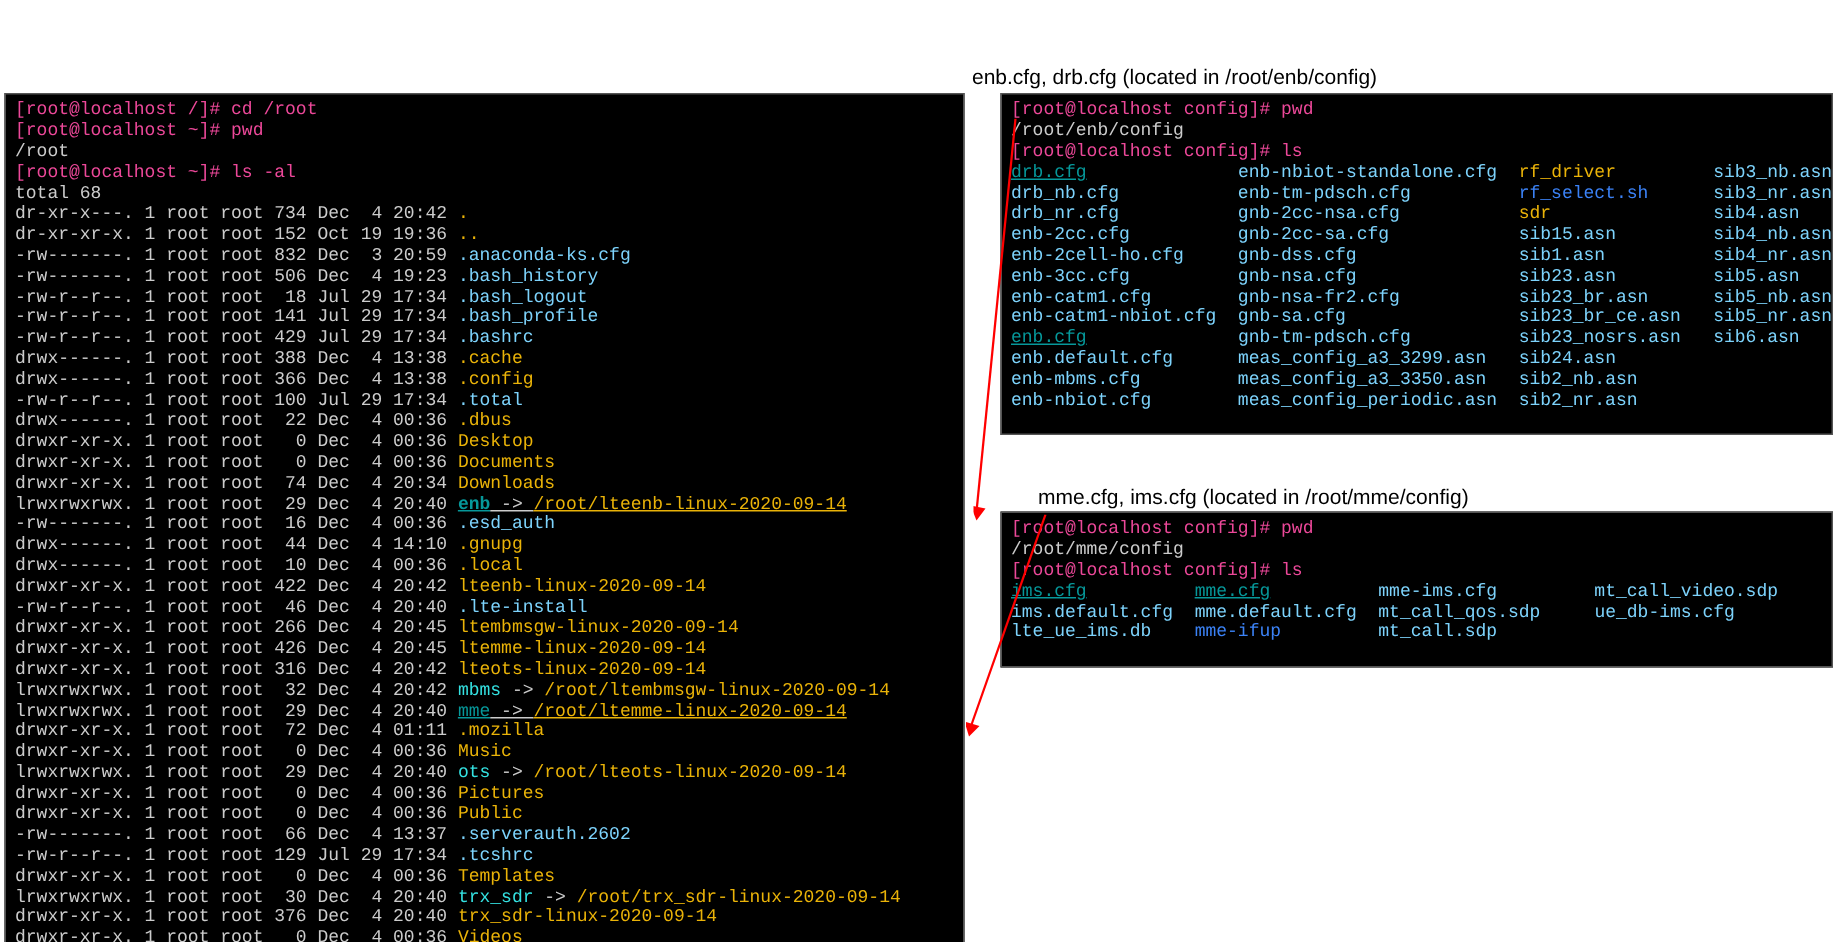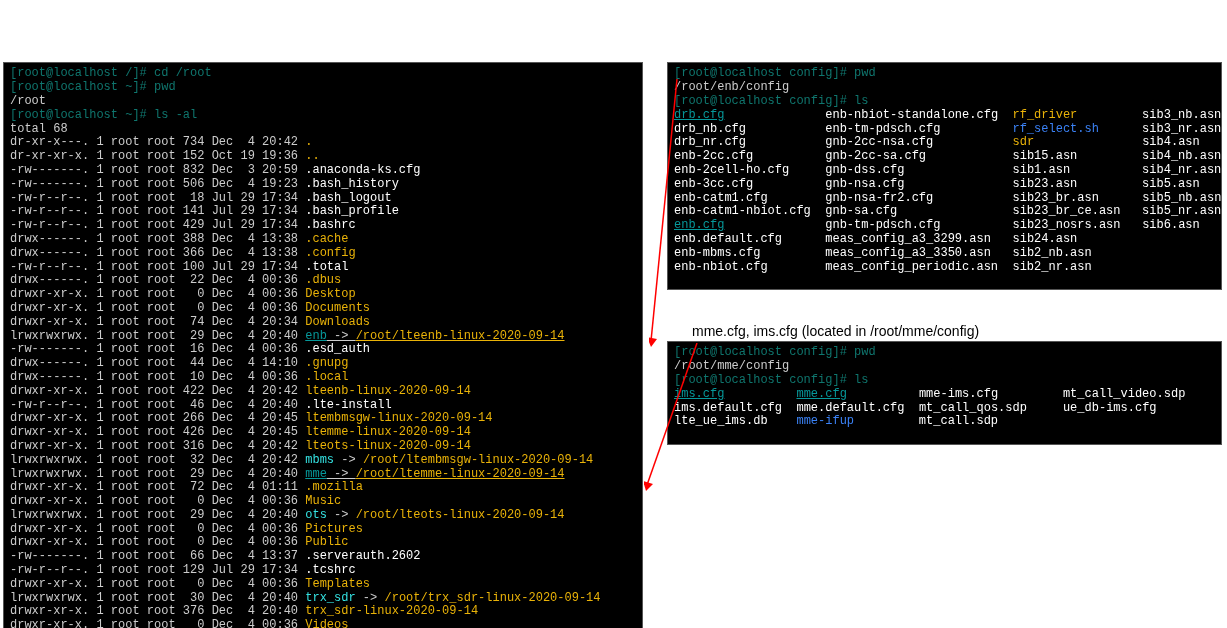--- a/index.html
+++ b/index.html
@@ -60,25 +60,25 @@
     white-space: normal;
   }
   .label-top {
     left: 648px;
     top: 2px;
   }
   .label-mid {
     left: 692px;
     top: 282px;
   }
-  .c-white { color: #0f766e; }
+  .c-white { color: #ec4899; }
   .c-cyan { color: #34e2e2; }
   .c-green { color: #3b82f6; }
   .c-dblue { color: #eab308; }
-  .c-gray { color: #ffffff; text-align: right; }
+  .c-gray { color: #7dd3fc; text-align: right; }
   .c-bcyan { color: #06989a; text-decoration: underline; }
   .arrow1 {
     position: absolute;
     left: 620px;
     top: 24px;
     width: 30px;
     height: 270px;
     pointer-events: none;
   }
   .arrow1 svg { width: 100%; height: 100%; }
@@ -92,20 +92,21 @@
   }
   .arrow2 svg { width: 100%; height: 100%; }
   .lrow { display: inline; }
 </style>
 </head>
 <body>
 
 
 <div class="container">
 
+  <div class="label label-top">enb.cfg, drb.cfg (located in /root/enb/config)</div>
   <div class="label label-mid">mme.cfg, ims.cfg (located in /root/mme/config)</div>
 
   <div class="panel-left" id="left"><span class="c-white">[root@localhost /]# cd /root</span>
 <span class="c-white">[root@localhost ~]# pwd</span>
 /root
 <span class="c-white">[root@localhost ~]# ls -al</span>
 total 68
 <span class="lrow">dr-xr-x---. 1 root root 734 Dec  4 20:42 </span><span class="c-dblue" style="">.</span>
 <span class="lrow">dr-xr-xr-x. 1 root root 152 Oct 19 19:36 </span><span class="c-dblue" style="">..</span>
 <span class="lrow">-rw-------. 1 root root 832 Dec  3 20:59 </span><span class="c-gray" style="">.anaconda-ks.cfg</span>
@@ -113,21 +114,21 @@
 <span class="lrow">-rw-r--r--. 1 root root  18 Jul 29 17:34 </span><span class="c-gray" style="">.bash_logout</span>
 <span class="lrow">-rw-r--r--. 1 root root 141 Jul 29 17:34 </span><span class="c-gray" style="">.bash_profile</span>
 <span class="lrow">-rw-r--r--. 1 root root 429 Jul 29 17:34 </span><span class="c-gray" style="">.bashrc</span>
 <span class="lrow">drwx------. 1 root root 388 Dec  4 13:38 </span><span class="c-dblue" style="">.cache</span>
 <span class="lrow">drwx------. 1 root root 366 Dec  4 13:38 </span><span class="c-dblue" style="">.config</span>
 <span class="lrow">-rw-r--r--. 1 root root 100 Jul 29 17:34 </span><span class="c-gray" style="">.total</span>
 <span class="lrow">drwx------. 1 root root  22 Dec  4 00:36 </span><span class="c-dblue" style="">.dbus</span>
 <span class="lrow">drwxr-xr-x. 1 root root   0 Dec  4 00:36 </span><span class="c-dblue" style="">Desktop</span>
 <span class="lrow">drwxr-xr-x. 1 root root   0 Dec  4 00:36 </span><span class="c-dblue" style="">Documents</span>
 <span class="lrow">drwxr-xr-x. 1 root root  74 Dec  4 20:34 </span><span class="c-dblue" style="">Downloads</span>
-<span class="lrow">lrwxrwxrwx. 1 root root  29 Dec  4 20:40 </span><span class="c-bcyan" style="text-decoration:underline;">enb</span><span style="text-decoration:underline;"> -&gt; </span><span class="c-dblue" style="text-decoration:underline;">/root/lteenb-linux-2020-09-14</span>
+<span class="lrow">lrwxrwxrwx. 1 root root  29 Dec  4 20:40 </span><span class="c-bcyan" style="text-decoration:underline;font-weight:bold;">enb</span><span style="text-decoration:underline;"> -&gt; </span><span class="c-dblue" style="text-decoration:underline;">/root/lteenb-linux-2020-09-14</span>
 <span class="lrow">-rw-------. 1 root root  16 Dec  4 00:36 </span><span class="c-gray" style="">.esd_auth</span>
 <span class="lrow">drwx------. 1 root root  44 Dec  4 14:10 </span><span class="c-dblue" style="">.gnupg</span>
 <span class="lrow">drwx------. 1 root root  10 Dec  4 00:36 </span><span class="c-dblue" style="">.local</span>
 <span class="lrow">drwxr-xr-x. 1 root root 422 Dec  4 20:42 </span><span class="c-dblue" style="">lteenb-linux-2020-09-14</span>
 <span class="lrow">-rw-r--r--. 1 root root  46 Dec  4 20:40 </span><span class="c-gray" style="">.lte-install</span>
 <span class="lrow">drwxr-xr-x. 1 root root 266 Dec  4 20:45 </span><span class="c-dblue" style="">ltembmsgw-linux-2020-09-14</span>
 <span class="lrow">drwxr-xr-x. 1 root root 426 Dec  4 20:45 </span><span class="c-dblue" style="">ltemme-linux-2020-09-14</span>
 <span class="lrow">drwxr-xr-x. 1 root root 316 Dec  4 20:42 </span><span class="c-dblue" style="">lteots-linux-2020-09-14</span>
 <span class="lrow">lrwxrwxrwx. 1 root root  32 Dec  4 20:42 </span><span class="c-cyan" style="">mbms</span><span style=""> -&gt; </span><span class="c-dblue" style="">/root/ltembmsgw-linux-2020-09-14</span>
 <span class="lrow">lrwxrwxrwx. 1 root root  29 Dec  4 20:40 </span><span class="c-bcyan" style="text-decoration:underline;">mme</span><span style="text-decoration:underline;"> -&gt; </span><span class="c-dblue" style="text-decoration:underline;text-align:right;">/root/ltemme-linux-2020-09-14</span>

